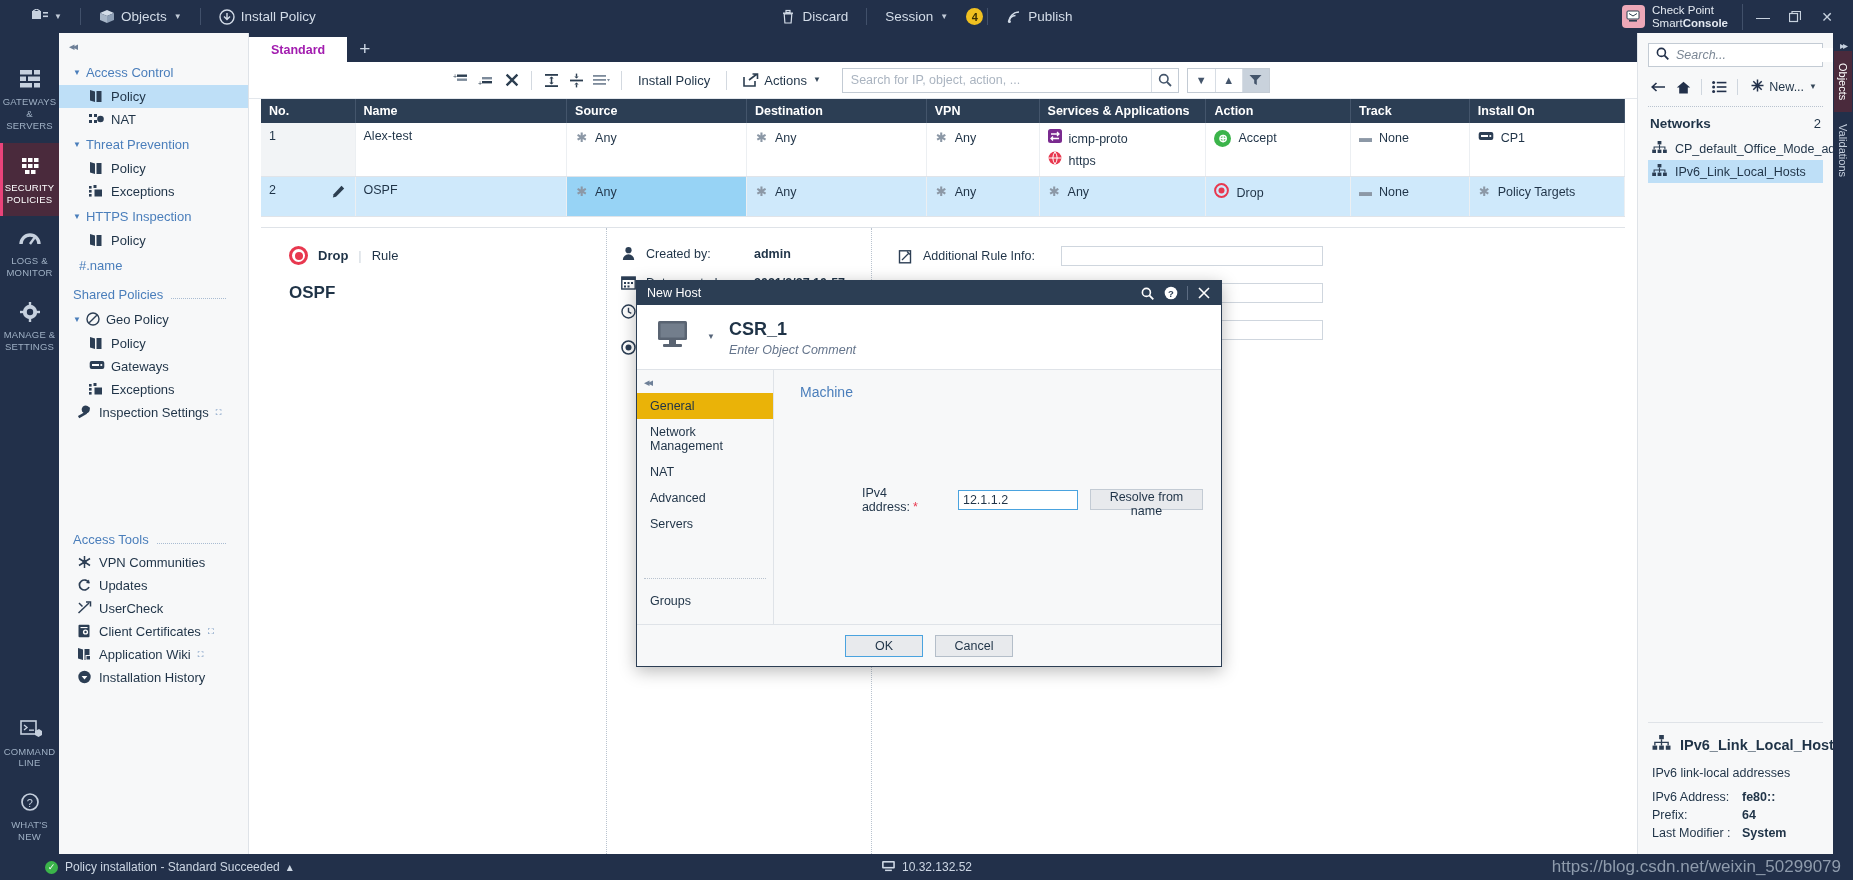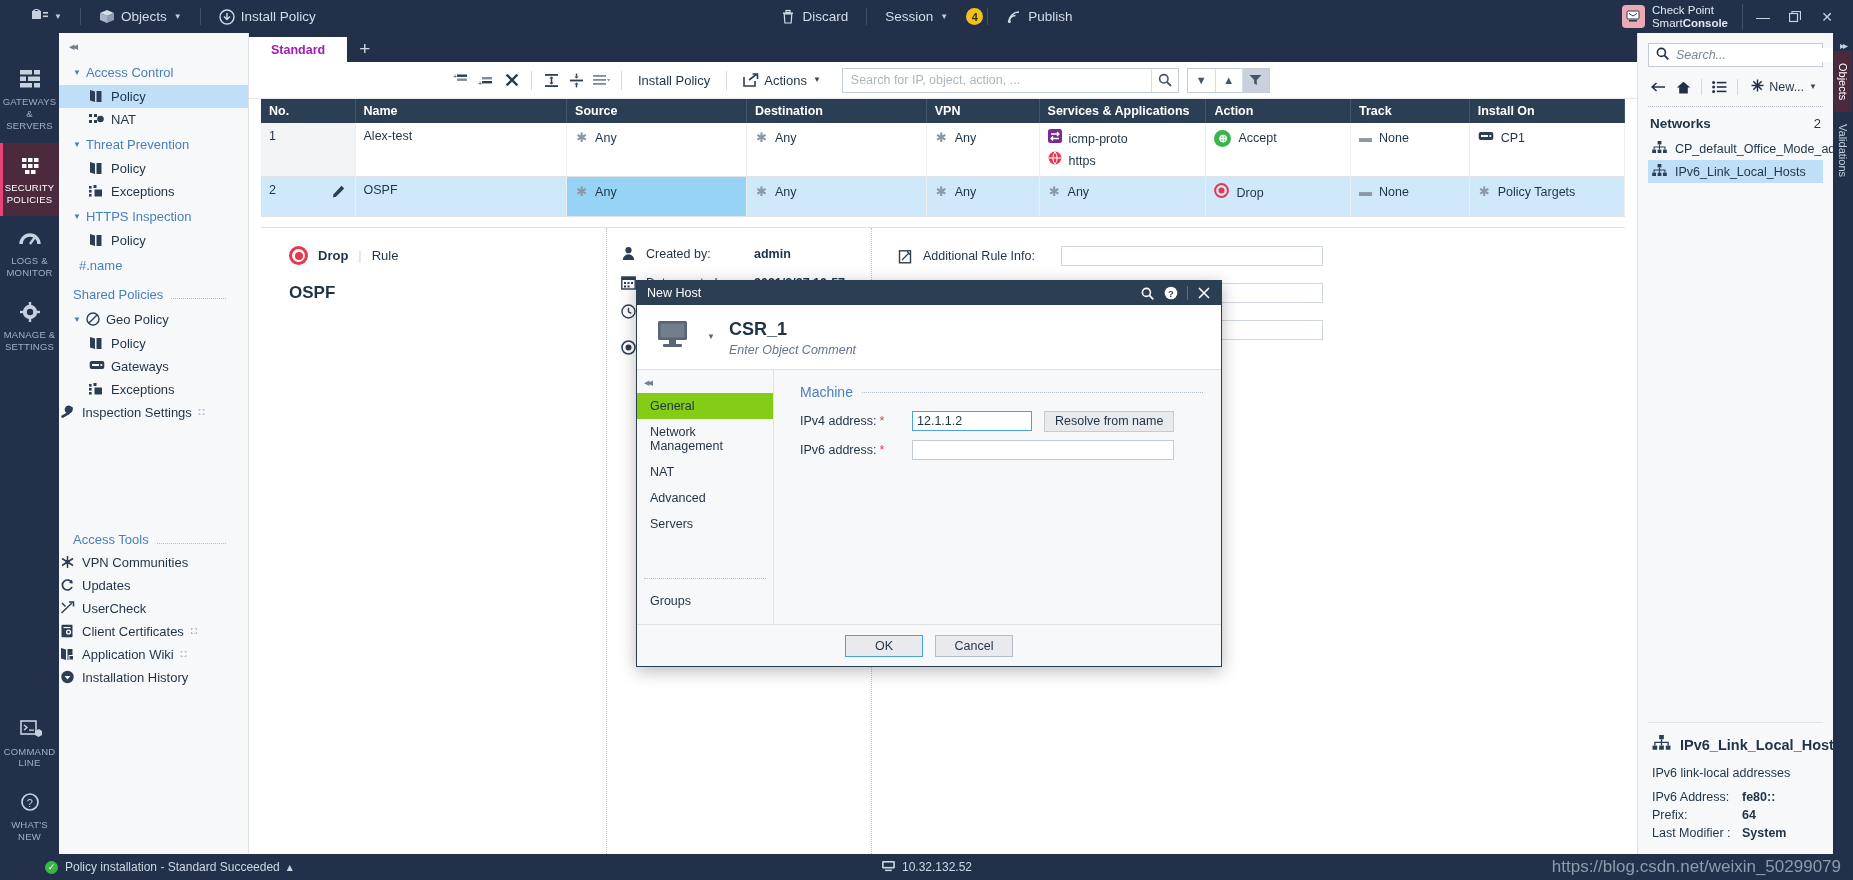--- a/index.html
+++ b/index.html
@@ -81,21 +81,21 @@
   .tree-group {
     color: #4a7ebb; font-size: 13px; padding: 6px 0 5px 14px; cursor: pointer;
     display: flex; align-items: center; gap: 5px;
   }
   .tri { font-size: 8px; color: #4a7ebb; }
   .tree-node {
     display: flex; align-items: center; gap: 7px;
     padding: 4px 6px 4px 30px; cursor: pointer; font-size: 13px; color: #1f3347;
   }
   .tree-node.sel { background: #bedff7; }
-  .tree-node.lvl1 { padding-left: 1px; }
+  .tree-node.lvl1 { padding-left: 18px; }
   .tree-link { color: #4a7ebb; font-size: 13px; padding: 6px 0 6px 20px; cursor: pointer; }
   .tree-head {
     color: #4a7ebb; font-size: 13px; padding: 8px 14px 4px 14px; display: flex; align-items: center; gap: 8px;
   }
   .tree-head .dots { flex: 1; border-bottom: 1px dotted #a9bcd2; height: 1px; margin-top: 8px; margin-right: 8px;}
   .ext { font-size: 8px; color: #3f6da8; vertical-align: super; }
   .ic { width: 15px; height: 15px; flex: none; display: inline-block; }
 
   
   .main { flex: 1; display: flex; flex-direction: column; min-width: 0; background: #ffffff; }
@@ -260,24 +260,24 @@
   .m-tbtn { width: 22px; height: 20px; display: flex; align-items: center; justify-content: center; cursor: pointer; color:#fff;}
   .m-tsep { width: 1px; height: 14px; background: #5c6c82; margin: 0 3px; }
   .m-head { background: #ffffff; padding: 13px 18px 12px; display: flex; align-items: flex-start; gap: 12px; border-bottom: 1px solid #dfe3e8; flex: none;}
   .m-obj-ico { width: 40px; height: 34px; display: flex; align-items: center; justify-content: center; }
   .m-name { font-size: 18px; font-weight: bold; color: #1f3347; line-height: 1.25; }
   .m-comment { font-size: 12.5px; font-style: italic; color: #64748b; margin-top: 2px; }
   .m-body { flex: 1; display: flex; min-height: 0; background: #f7f8f9; }
   .m-side { width: 137px; border-right: 1px solid #dfe3e8; padding-top: 5px; display: flex; flex-direction: column; flex:none;}
   .m-collapse { color: #6e8098; font-size: 11px; padding: 1px 0 4px 7px; cursor: pointer; letter-spacing:-2px;}
   .m-navitem { font-size: 12.5px; padding: 6px 13px; cursor: pointer; }
-  .m-navitem.sel { background: #84cc16; }
+  .m-navitem.sel { background: #eab308; }
   .m-nav-spacer { flex: 1; }
   .m-groups { border-top: 1px dotted #b9c3cf; padding-top: 9px; margin: 0 7px 10px; }
-  .m-content { flex: 1; padding: 14px 18px 0 26px; min-width: 0; display: flex; flex-direction: column;}
+  .m-content { flex: 1; padding: 14px 18px 0 26px; min-width: 0; display: flex; flex-direction: row; justify-content: center;}
   .m-sect { display: flex; align-items: baseline; gap: 9px; margin-bottom: 11px; }
   .m-sect-t { font-size: 14px; color: #4a7ebb; }
   .m-sect .dots { flex: 1; border-bottom: 1px dotted #a9bcd2; height: 1px; position: relative; top: -4px;}
   .m-frow { display: flex; align-items: center; gap: 12px; margin-bottom: 8px; }
   .m-flabel { width: 100px; font-size: 12.5px; text-align: left; }
   .req { color: #e8384f; margin-left: 3px; }
   .m-input {
     width: 120px; height: 20px; border: 1px solid #4aa3df; background: #fff;
     font-size: 12.5px; padding: 0 4px; outline: none; color: #1f3347;
     font-family: "Liberation Sans", sans-serif;
@@ -1212,24 +1212,20 @@
           <div class="m-content">
             <div class="m-sect">
               <span class="m-sect-t">Machine</span>
               <span class="dots"></span>
             </div>
             <div class="m-frow">
               <span class="m-flabel"><span>IPv4 address:</span><span class="req">*</span></span>
               <input class="m-input" type="text" value="12.1.1.2" style="">
               <button class="m-btn-sm">Resolve from name</button>
             </div>
-            <div class="m-frow">
-              <span class="m-flabel"><span>IPv6 address:</span><span class="req">*</span></span>
-              <input class="m-input plain" type="text" value="" style="">
-            </div>
             <div class="m-spacer"></div>
           </div>
         </div>
 
         <div class="m-foot">
           <button class="m-btn primary">OK</button>
           <button class="m-btn">Cancel</button>
         </div>
       </div>
     </div>

